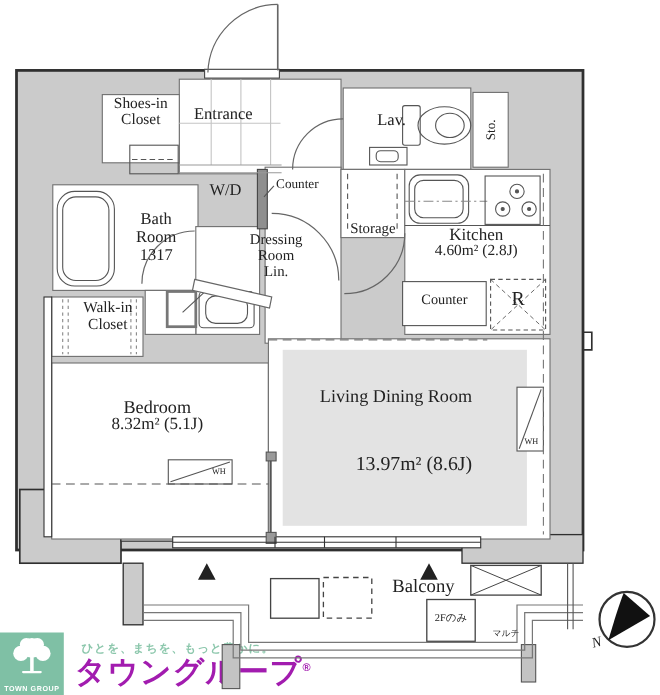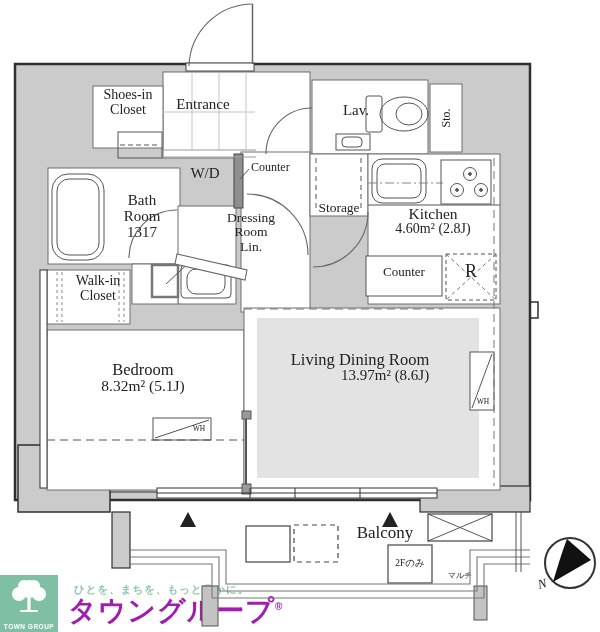--- a/index.html
+++ b/index.html
@@ -242,21 +242,21 @@
     <div style="font-size:14px;">4.60m² (2.8J)</div>
   </div>
   <div class="lbl" style="left:404px;top:265px;font-size:13px;">Counter</div>
   <div class="lbl" style="left:471px;top:262px;font-size:18px;">R</div>
   <div class="lbl" style="left:143px;top:361px;font-size:16.5px;">
     <div>Bedroom</div>
     <div style="font-size:15.5px;">8.32m² (5.1J)</div>
   </div>
   <div class="lbl" style="left:360px;top:351px;font-size:16.5px;text-align:right;">
     <div>Living Dining Room</div>
-    <div style="font-size:15px;">13.97m² (8.6J)</div>
+    <div style="font-size:18px;margin-top:44px;">13.97m² (8.6J)</div>
   </div>
   <div class="lbl" style="left:483px;top:398px;font-size:7.5px;">WH</div>
   <div class="lbl" style="left:199px;top:425px;font-size:7.5px;">WH</div>
   <div class="lbl" style="left:385px;top:524px;font-size:17px;">Balcony</div>
   <div class="lbl" style="left:460px;top:572px;font-size:8px;font-family:'Liberation Sans','DejaVu Sans',sans-serif;">マルチ</div>
   <div class="lbl" style="left:410px;top:558px;font-size:9.5px;">2Fのみ</div>
   <div class="lbl leftal tilt" style="left:538px;top:577px;font-size:13px;">N</div>
 
 </div>
 

